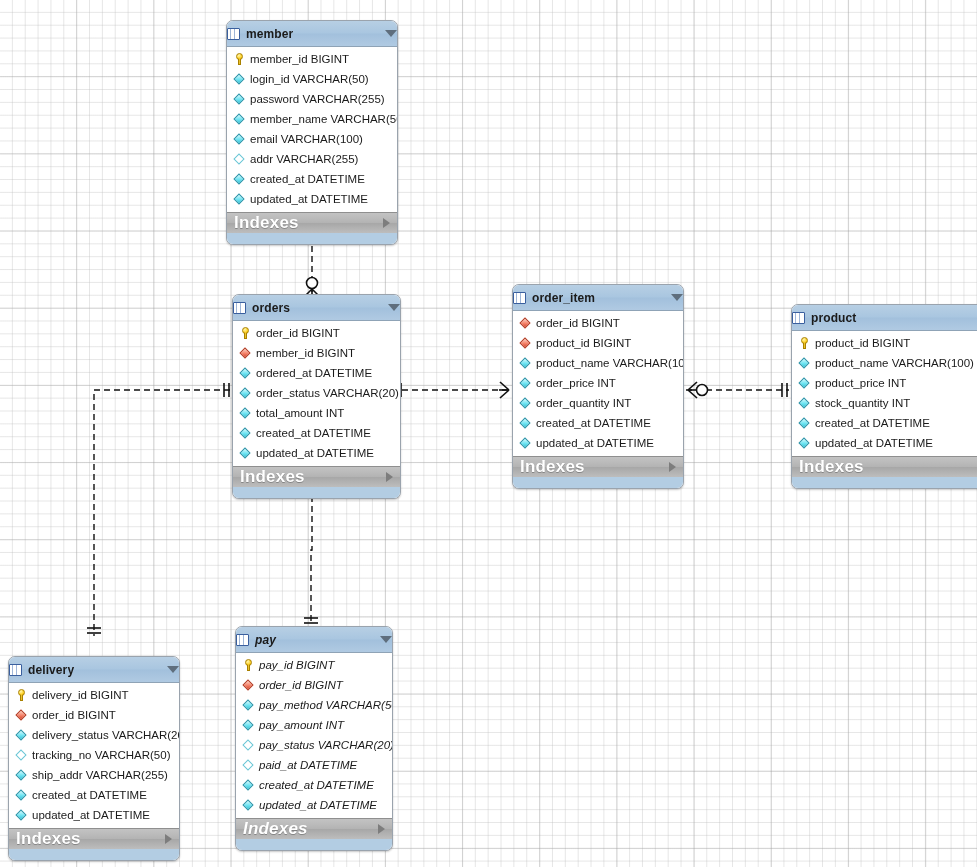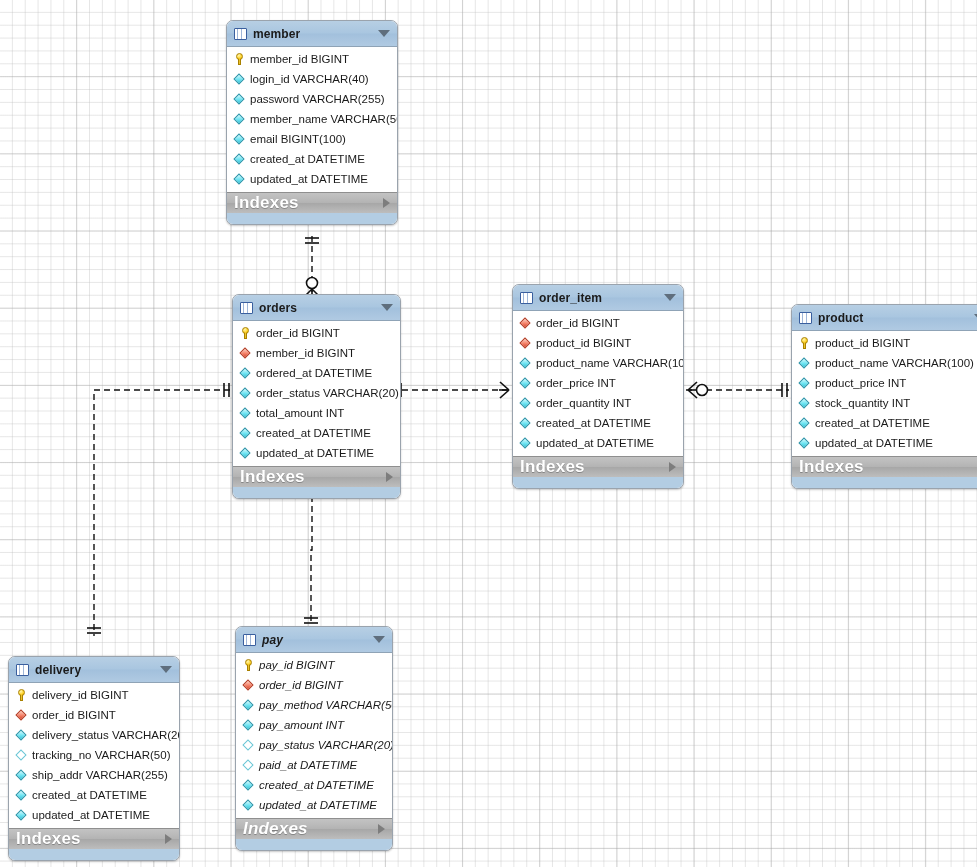--- a/index.html
+++ b/index.html
@@ -32,21 +32,21 @@
     box-sizing:border-box;
     border:1px solid #9aa3ad;
     border-radius:7px;
     background:#ffffff;
     box-shadow:0 1px 2px rgba(0,0,0,.22);
     overflow:hidden;
   }
   .tbl-head{
     height:25px;
     display:flex;align-items:center;
-    padding:0 7px;
+    padding:0 0;
     background:linear-gradient(to bottom,#b7cfe4 0%,#a9c6e0 48%,#a2c0dc 52%,#b0cae2 100%);
     border-bottom:1px solid #8fa3b6;
   }
   .tbl-icon{
     width:13px;height:12px;flex:0 0 auto;margin-right:6px;
     border:1px solid #3a5f9e;
     background:
       linear-gradient(to right,
         #ffffff 0 2px, #9fb6d8 2px 3px,
         #ffffff 3px 6px, #9fb6d8 6px 7px,
@@ -172,33 +172,37 @@
         <span class="tbl-title">member</span>
         <span class="caret"></span>
       </div>
       <div class="cols">
         <div class="col">
           <span class="ic ic-key"></span>
           <span class="col-txt">member_id BIGINT</span>
         </div>
         <div class="col">
           <span class="ic ic-dia d-cyan"></span>
-          <span class="col-txt">login_id VARCHAR(40)</span>
+          <span class="col-txt">login_id VARCHAR(50)</span>
         </div>
         <div class="col">
           <span class="ic ic-dia d-cyan"></span>
           <span class="col-txt">password VARCHAR(255)</span>
         </div>
         <div class="col">
           <span class="ic ic-dia d-cyan"></span>
           <span class="col-txt">member_name VARCHAR(50)</span>
         </div>
         <div class="col">
           <span class="ic ic-dia d-cyan"></span>
-          <span class="col-txt">email BIGINT(100)</span>
+          <span class="col-txt">email VARCHAR(100)</span>
+        </div>
+        <div class="col">
+          <span class="ic ic-dia d-hollow"></span>
+          <span class="col-txt">addr VARCHAR(255)</span>
         </div>
         <div class="col">
           <span class="ic ic-dia d-cyan"></span>
           <span class="col-txt">created_at DATETIME</span>
         </div>
         <div class="col">
           <span class="ic ic-dia d-cyan"></span>
           <span class="col-txt">updated_at DATETIME</span>
         </div>
       </div>

